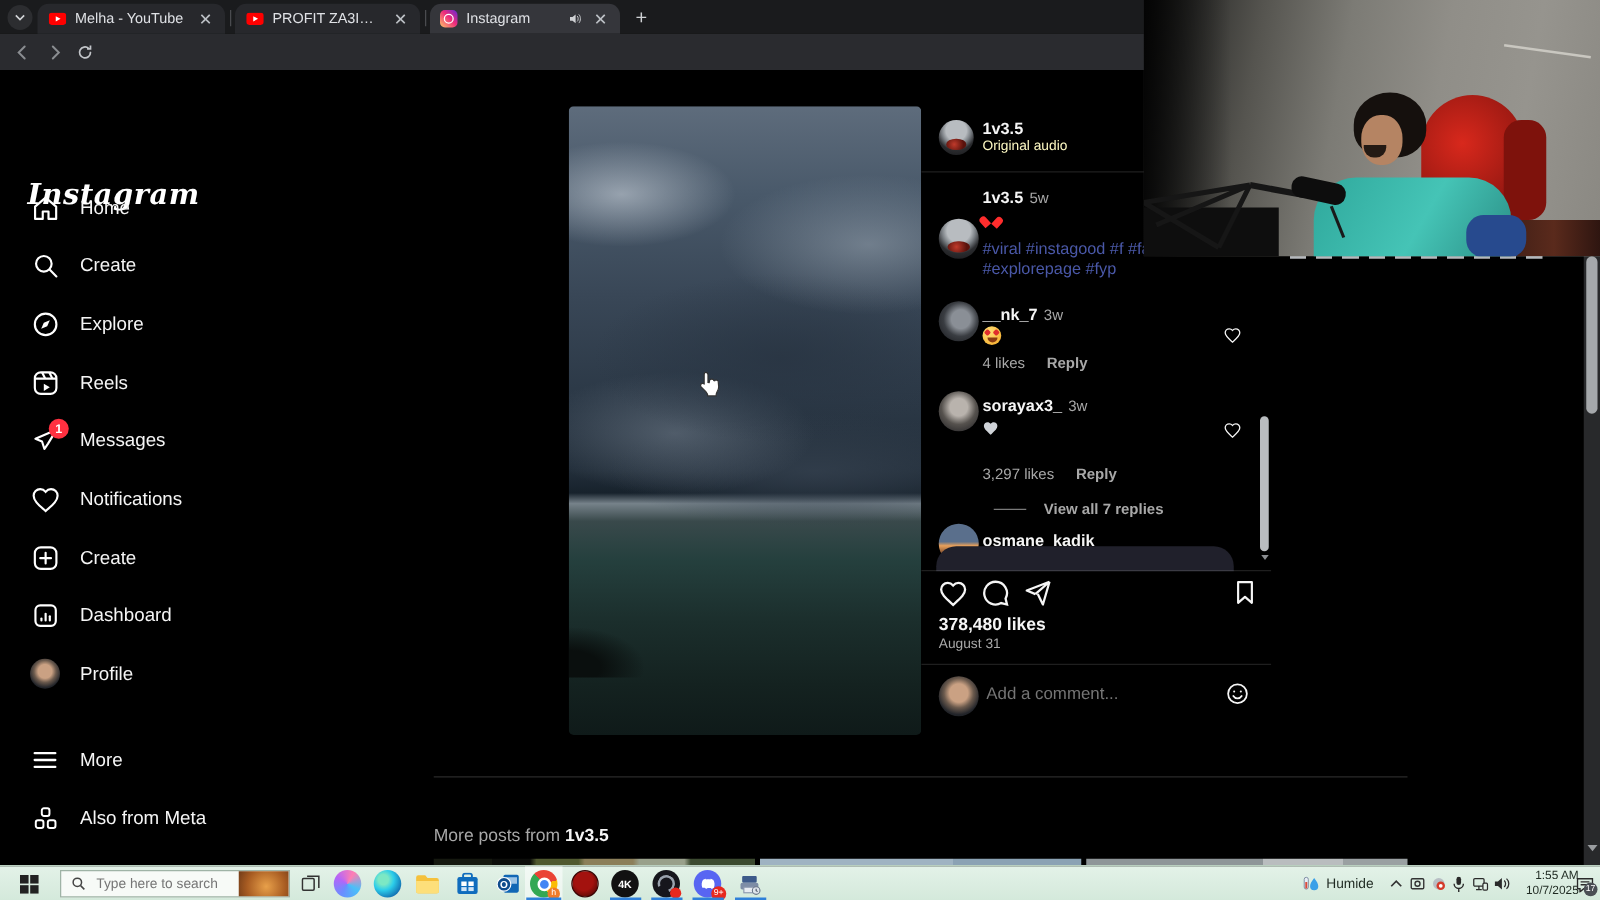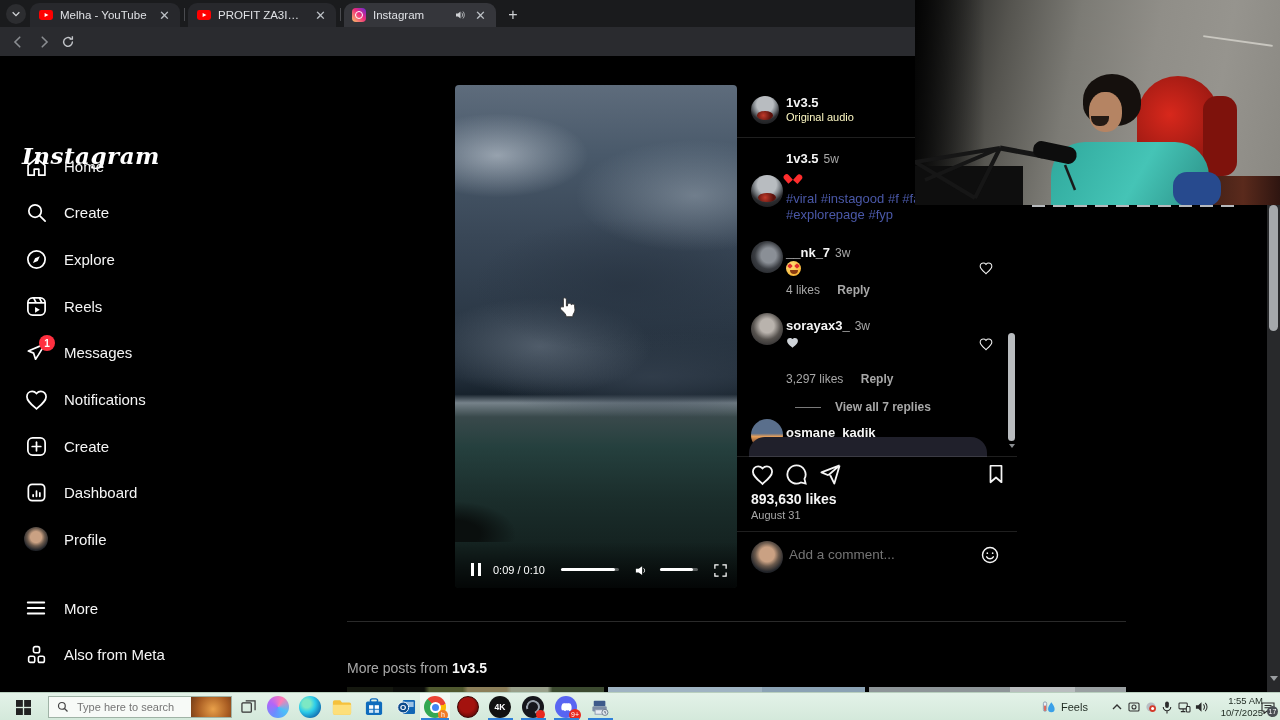--- a/index.html
+++ b/index.html
@@ -303,40 +303,20 @@
             <rect x="3" y="14" width="7" height="7" rx="2"></rect>
             <rect x="14" y="14" width="7" height="7" rx="2"></rect>
           </svg>
         </span>
       <span>Also from Meta</span>
     </div>
   </div>
 
   <div class="video">
     <div style="position:absolute;left:0;bottom:46px;width:60px;height:40px;background:radial-gradient(ellipse at 0% 80%,#0a0f0e 30%,transparent 72%);"></div>
-    <div class="vid-ctrl">
-      <svg class="abs" style="left:15px;bottom:12px;" width="12" height="13" viewBox="0 0 12 13">
-          <rect x="1" y="0" width="3" height="13" fill="#fff"></rect>
-          <rect x="8" y="0" width="3" height="13" fill="#fff"></rect>
-        </svg>
-      <span class="vtime">0:09 / 0:10</span>
-      <span class="bar" style="left:106px;width:58px;">
-          <i style="width:93%;"></i>
-        </span>
-      <svg class="abs" style="left:179px;bottom:10px;" width="15" height="15" viewBox="0 0 24 24">
-          <path d="M3 9v6h4.5L13 19V5L7.5 9H3z" fill="#fff"></path>
-          <path d="M16 9c1.4 1 1.4 5 0 6" stroke="#fff" stroke-width="1.6" fill="none" stroke-linecap="round"></path>
-        </svg>
-      <span class="bar" style="left:205px;width:38px;">
-          <i style="width:88%;"></i>
-        </span>
-      <svg class="abs" style="left:258px;bottom:10px;" width="15" height="15" viewBox="0 0 24 24" fill="none" stroke="#fff" stroke-width="2">
-          <path d="M3 9V3h6M15 3h6v6M21 15v6h-6M9 21H3v-5"></path>
-        </svg>
-    </div>
   </div>
 
   <svg class="abs" style="left:558px;top:296px;z-index:4;" width="18" height="22" viewBox="0 0 14 18">
     <path d="M5 1.5c.9 0 1.5.6 1.5 1.6v5l.8.1.3-1.6c.2-.9 2.7-.8 2.7.3l.6.1c.2-.7 2.2-.5 2.3.5l.3 3.4c.1 1.6-.5 2.6-1.2 3.7-.5.8-.5 1.6-.5 2.4H6.3c0-1-.4-1.9-1.2-2.8L2 11c-.8-1-.1-2.4 1.1-2.2l.9.3V3.1C4 2.1 4.3 1.5 5 1.5z" fill="#fff" stroke="#333" stroke-width=".8"></path>
   </svg>
 
   <div class="panel">
 
     <div class="avatar av-helmet abs" style="left:14px;top:11px;width:28px;height:28px;"></div>
     <div class="abs pname" style="left:49px;top:10px;">1v3.5</div>
@@ -401,21 +381,21 @@
     <svg class="abs" style="left:48px;top:378px;" width="23" height="23" viewBox="0 0 24 24" fill="none" stroke="#f5f5f5" stroke-width="1.9">
         <path d="M12 2.5a9.5 9.5 0 1 0 4.6 17.8L21.5 21.5l-1.2-4.9A9.5 9.5 0 0 0 12 2.5z"></path>
       </svg>
     <svg class="abs" style="left:82px;top:378px;" width="23" height="23" viewBox="0 0 24 24" fill="none" stroke="#f5f5f5" stroke-width="1.9" stroke-linejoin="round">
         <path d="M21.5 2.5L2.5 9.8l7.2 3M21.5 2.5l-5.5 19-4.3-8.7m9.8-10.3L9.7 12.8"></path>
       </svg>
     <svg class="abs" style="left:248px;top:378px;" width="22" height="22" viewBox="0 0 24 24" fill="none" stroke="#f5f5f5" stroke-width="1.9" stroke-linejoin="round">
         <path d="M6 3h12v18l-6-5.2L6 21z"></path>
       </svg>
 
-    <div class="abs" style="left:14px;top:406px;font-size:14px;font-weight:bold;color:#f5f5f5;">893,630 likes</div>
+    <div class="abs" style="left:14px;top:406px;font-size:14px;font-weight:bold;color:#f5f5f5;">378,480 likes</div>
     <div class="abs" style="left:14px;top:424px;font-size:11px;color:#a8a8a8;">August 31</div>
 
     <div class="hline" style="top:446px;"></div>
 
     <div class="avatar av-person abs" style="left:14px;top:456px;width:32px;height:32px;"></div>
     <input class="abs" style="left: 50px; top: 461px; width: 180px; background: transparent; border: 0px; outline: 0px; color: rgb(168, 168, 168); font-size: 13.5px; font-family: &quot;Liberation Sans&quot;, sans-serif;" readonly="" placeholder="Add a comment...">
     <svg class="abs" style="left:243px;top:460px;" width="20" height="20" viewBox="0 0 24 24" fill="none" stroke="#f5f5f5" stroke-width="1.7">
         <circle cx="12" cy="12" r="9"></circle>
         <circle cx="8.8" cy="9.8" r="1" fill="#f5f5f5" stroke="none"></circle>
         <circle cx="15.2" cy="9.8" r="1" fill="#f5f5f5" stroke="none"></circle>
@@ -554,21 +534,21 @@
     <div class="tb-under" style="left:521px;width:25px;"></div>
     <div class="tb-under" style="left:554px;width:25px;"></div>
     <div class="tb-under" style="left:588px;width:25px;"></div>
 
     <div class="tb-item" style="left:1042px;gap:5px;">
       <svg width="14" height="15" viewBox="0 0 14 16">
           <rect x="1" y="2" width="3.5" height="10" rx="1.7" fill="#e8eef5" stroke="#7a8aa0" stroke-width=".8"></rect>
           <rect x="1.9" y="6" width="1.7" height="5.5" fill="#d94a3a"></rect>
           <path d="M9.5 2.5C11.8 5.5 13 7.5 13 9.6a3.5 3.5 0 0 1-7 0c0-2.1 1.2-4.1 3.5-7.1z" fill="#3aa0e8"></path>
         </svg>
-      <span style="font-size:11px;color:#1f2a22;">Feels</span>
+      <span style="font-size:11px;color:#1f2a22;">Humide</span>
     </div>
     <div class="tb-item" style="left:1108px;width:18px;">
       <svg width="10" height="8" viewBox="0 0 10 8">
           <path d="M1 6l4-4 4 4" stroke="#333" stroke-width="1.4" fill="none"></path>
         </svg>
     </div>
     <div class="tb-item" style="left:1126px;width:16px;">
       <svg width="12" height="12" viewBox="0 0 12 12" fill="none" stroke="#333" stroke-width="1.1">
           <rect x="1" y="2" width="10" height="8" rx="1"></rect>
           <circle cx="6" cy="6" r="2"></circle>

